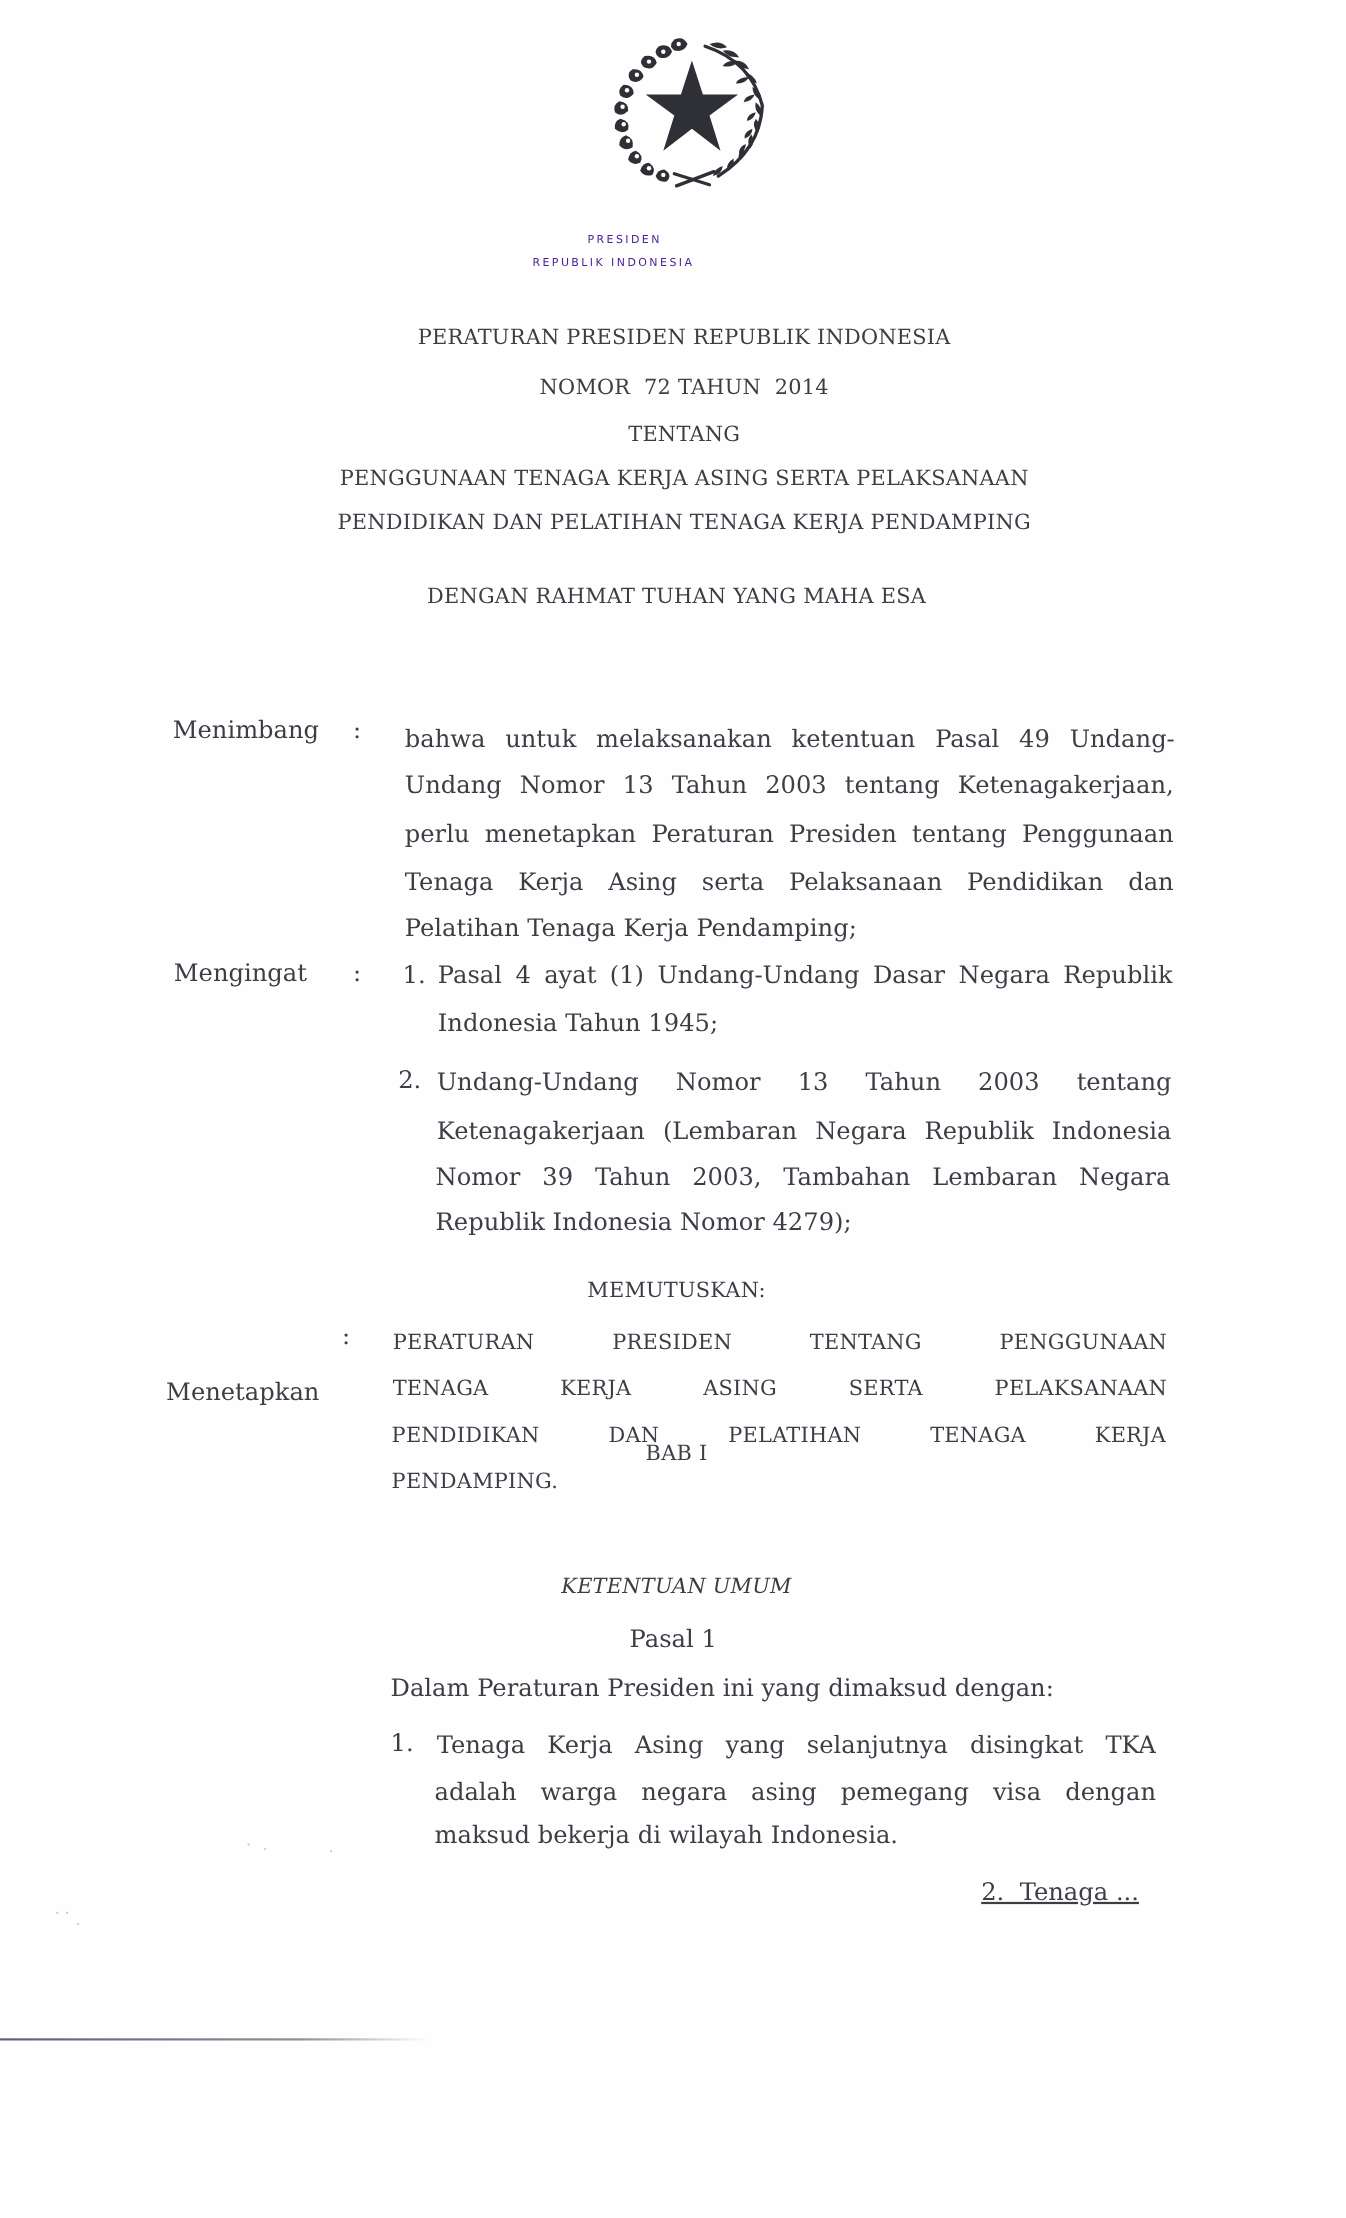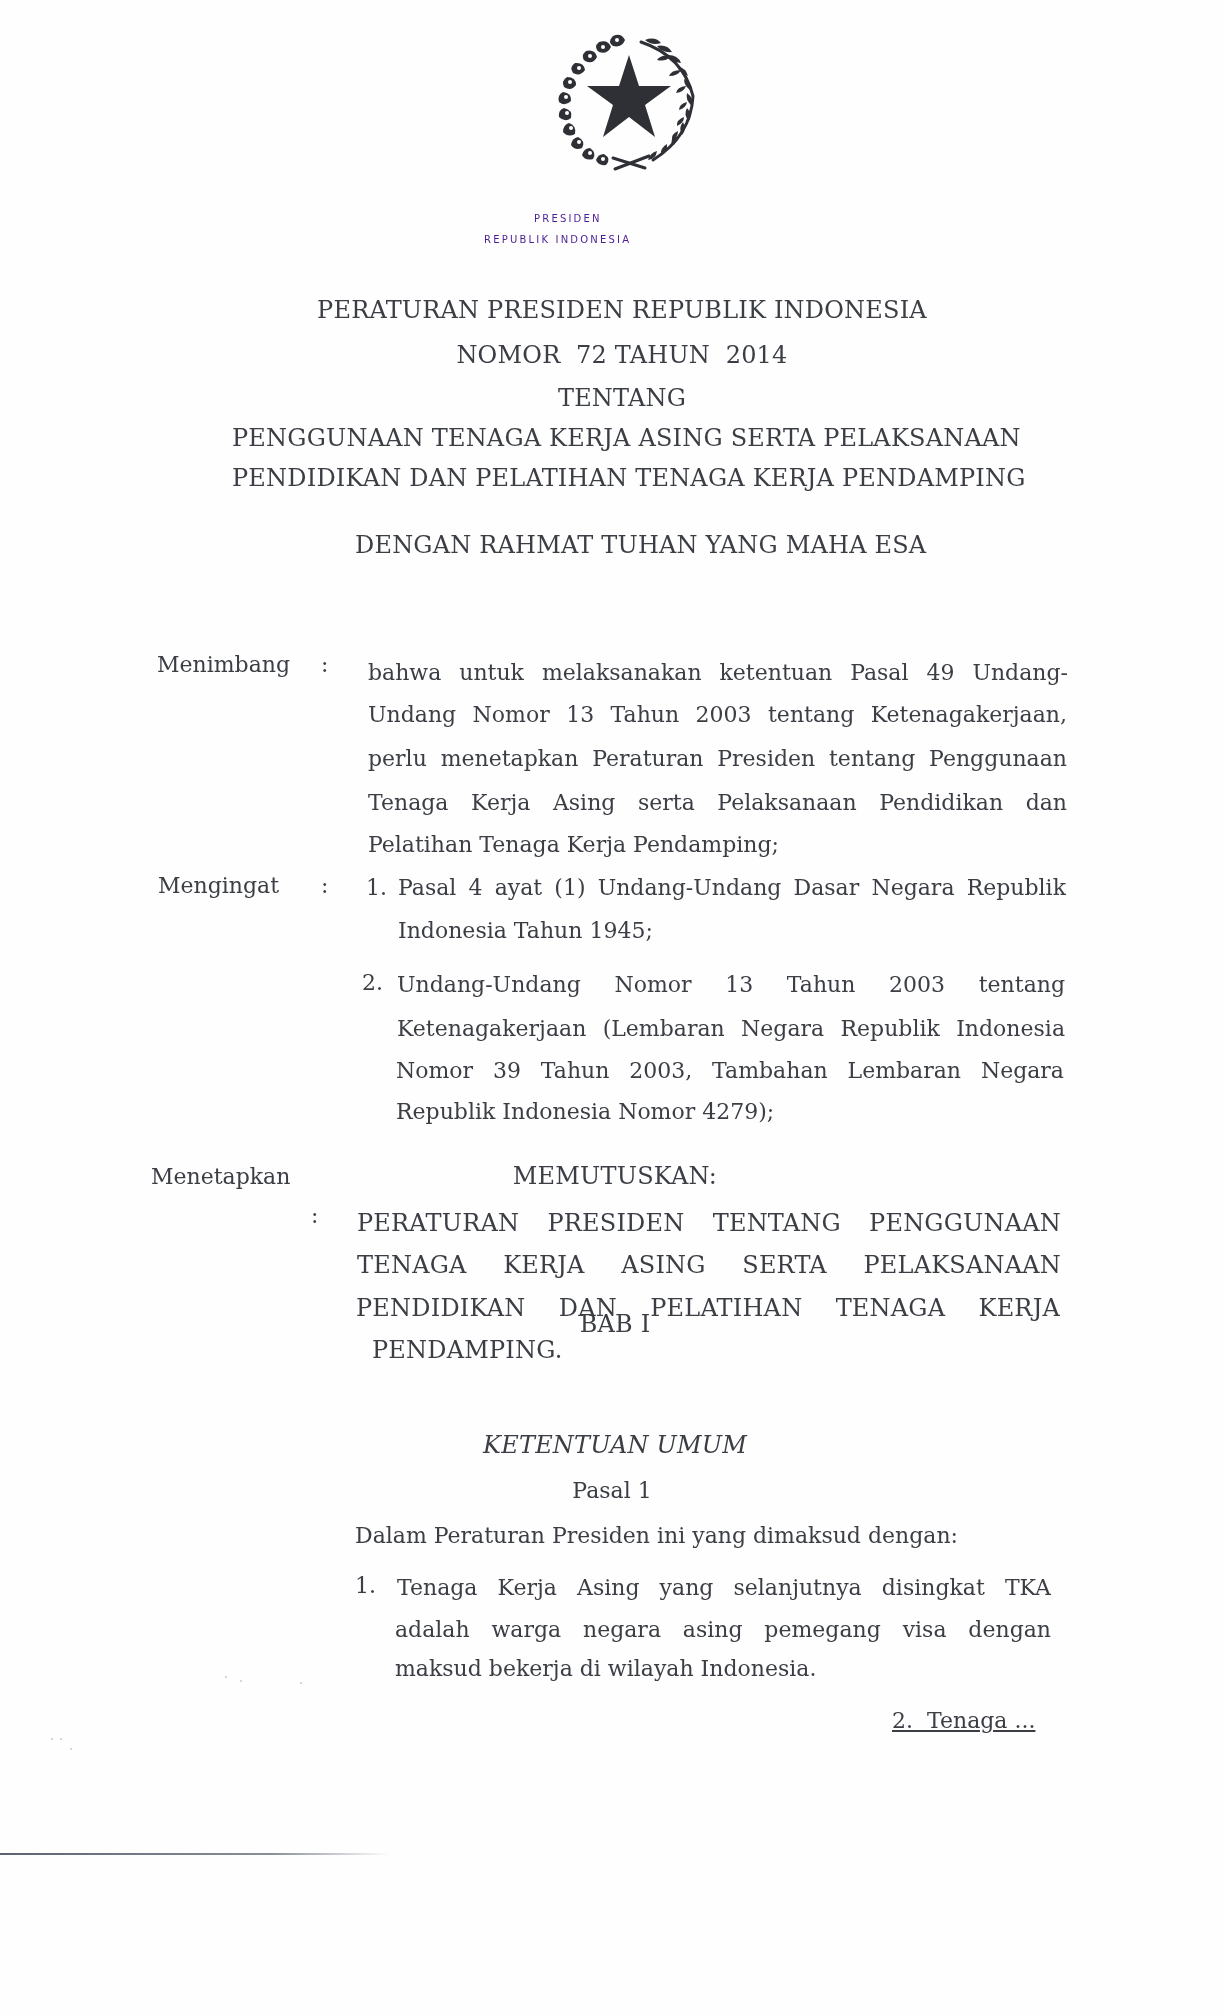--- a/index.html
+++ b/index.html
@@ -18,21 +18,21 @@
   .center { text-align: center; }
   .just {
     text-align: justify; text-align-last: justify; white-space: normal;
     overflow: hidden; height: 28px;
   }
   .hdr-sans {
     position: absolute; font-family: "DejaVu Sans", "Liberation Sans", sans-serif;
     font-size: 10px; letter-spacing: 2.2px; color: #4c1d95; line-height: 1;
     text-align: left; white-space: nowrap;
   }
-  .title { font-size: 24px; letter-spacing: 0.2px; }
+  .title { font-size: 19px; letter-spacing: 0.2px; }
   .body { font-size: 22px; }
   .emblem { position: absolute; left: 553px; top: 26px; width: 152px; height: 146px; }
   .bottom-rule {
     position: absolute; left: 0; top: 1853px; width: 390px; height: 2px;
     background: linear-gradient(to right, #5c6270 0%, #8a8f99 70%, rgba(200,200,200,0) 100%);
   }
   .speck { position: absolute; width: 2px; height: 2px; background: #c9c9c9; border-radius: 1px; }
 </style>
 </head>
 <body>
@@ -126,26 +126,26 @@
   <div class="ln body" style="left:398px; top:920px;">Indonesia Tahun 1945;</div>
 
   <div class="ln body" style="left:362px; top:972px;">2.</div>
   <div class="ln body just" style="left:397px; top:974px; width:668px;">Undang-Undang Nomor 13 Tahun 2003 tentang</div>
   <div class="ln body just" style="left:397px; top:1018px; width:668px;">Ketenagakerjaan (Lembaran Negara Republik Indonesia</div>
   <div class="ln body just" style="left:396px; top:1060px; width:668px;">Nomor 39 Tahun 2003, Tambahan Lembaran Negara</div>
   <div class="ln body" style="left:396px; top:1101px;">Republik Indonesia Nomor 4279);</div>
 
   <div class="ln title center" style="left:480px; top:1164px; width:270px;">MEMUTUSKAN:</div>
 
-  <div class="ln body" style="left:151px; top:1166px;">Menetapkan</div>
+  <div class="ln body" style="left:151px; top:1256px;">Menetapkan</div>
   <div class="ln body" style="left:311px; top:1205px;">:</div>
   <div class="ln title just" style="left:357px; top:1211px; width:704px;">PERATURAN PRESIDEN TENTANG PENGGUNAAN</div>
   <div class="ln title just" style="left:357px; top:1253px; width:704px;">TENAGA KERJA ASING SERTA PELAKSANAAN</div>
   <div class="ln title just" style="left:356px; top:1296px; width:704px;">PENDIDIKAN DAN PELATIHAN TENAGA KERJA</div>
-  <div class="ln title" style="left:372px; top:1338px;">PENDAMPING.</div>
+  <div class="ln title" style="left:356px; top:1338px;">PENDAMPING.</div>
 
   <div class="ln title center" style="left:515px; top:1312px; width:200px;">BAB I</div>
   <div class="ln title center" style="left:465px; top:1433px; width:300px;font-style:italic;">KETENTUAN UMUM</div>
   <div class="ln body center" style="left:512px; top:1480px; width:200px;">Pasal 1</div>
 
   <div class="ln body" style="left:355px; top:1525px;">Dalam Peraturan Presiden ini yang dimaksud dengan:</div>
 
   <div class="ln body" style="left:355px; top:1575px;">1.</div>
   <div class="ln body just" style="left:397px; top:1577px; width:654px;">Tenaga Kerja Asing yang selanjutnya disingkat TKA</div>
   <div class="ln body just" style="left:395px; top:1619px; width:656px;">adalah warga negara asing pemegang visa dengan</div>

